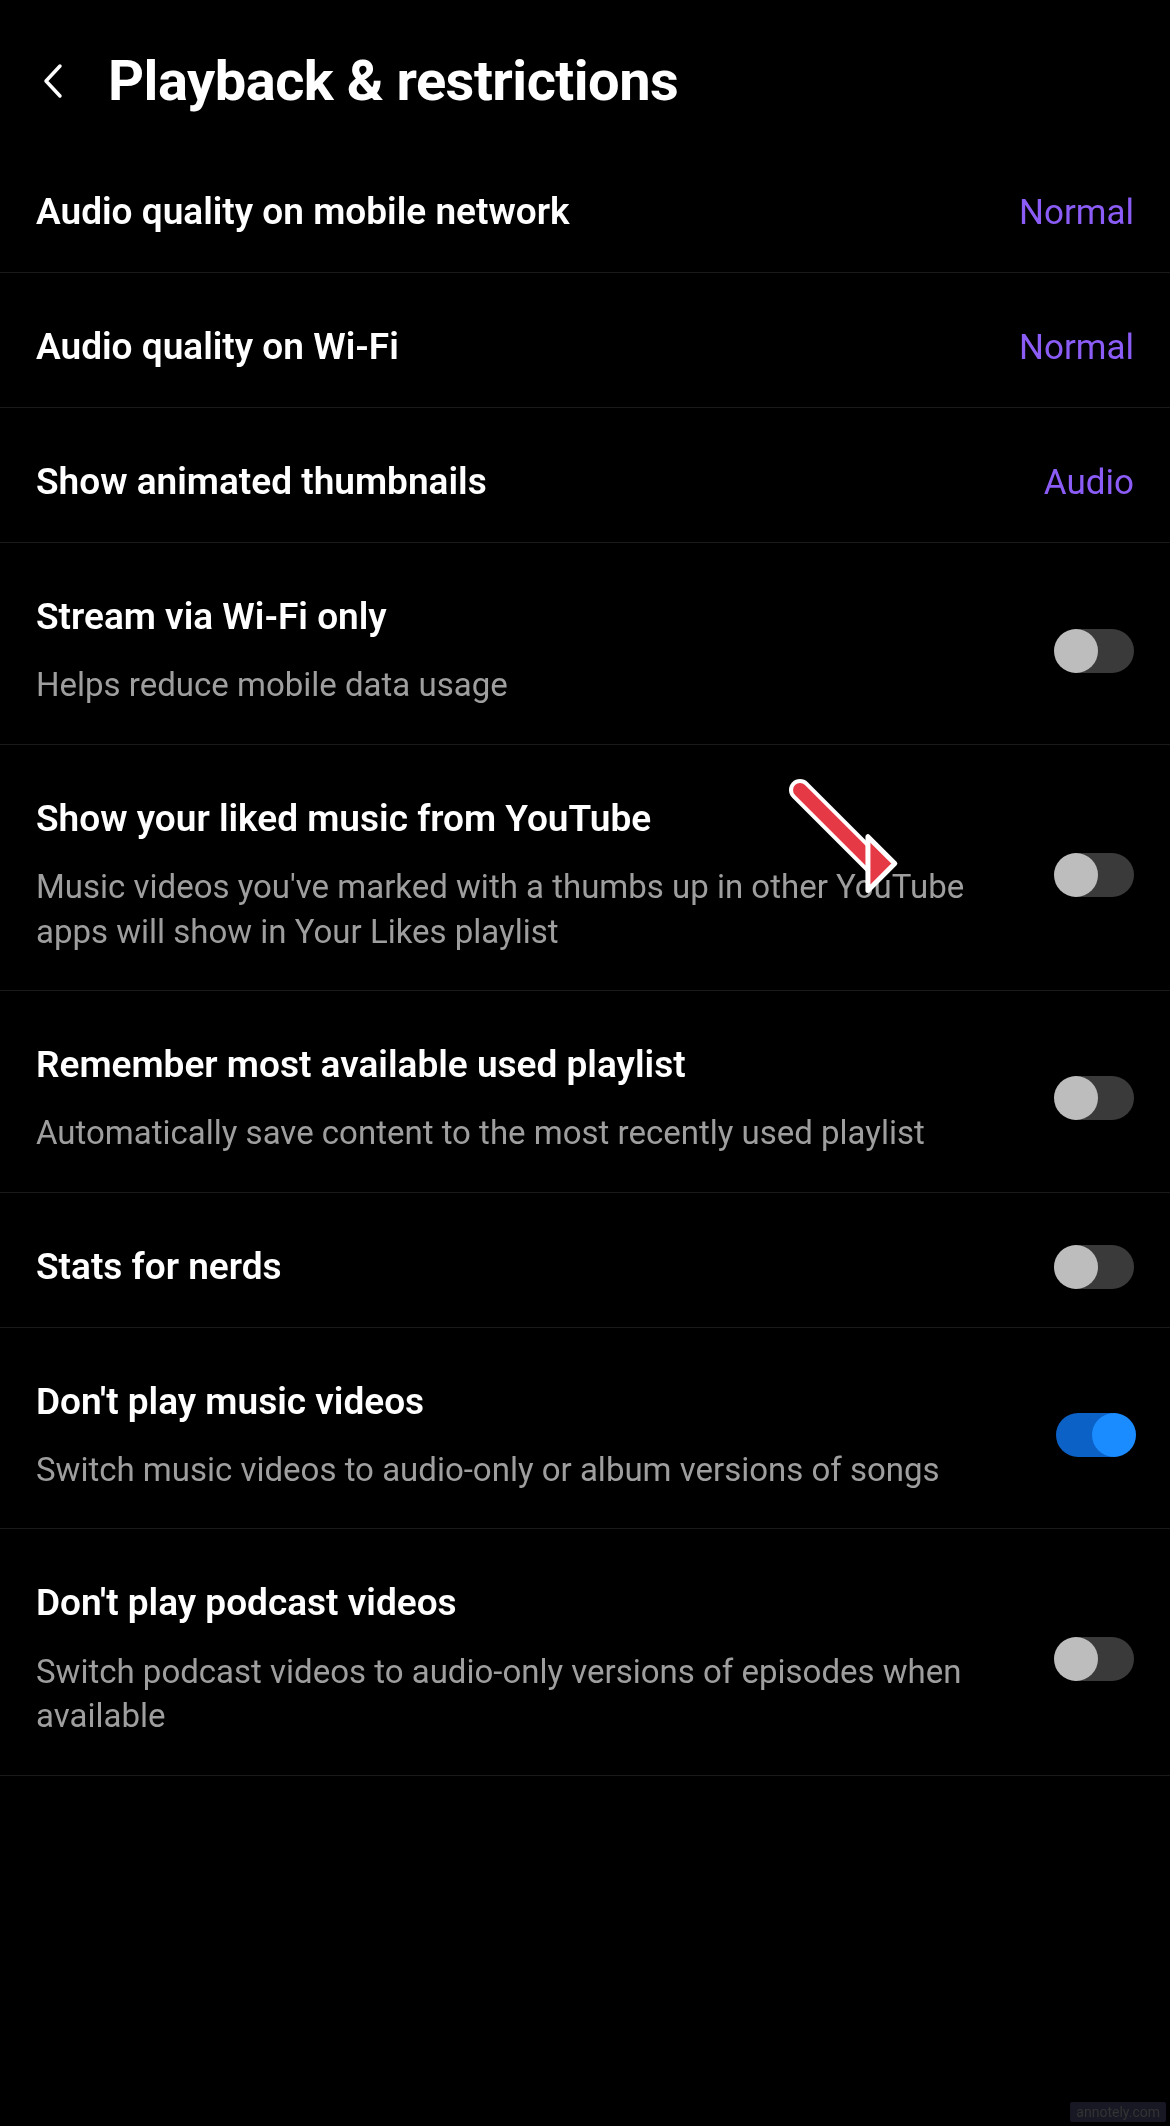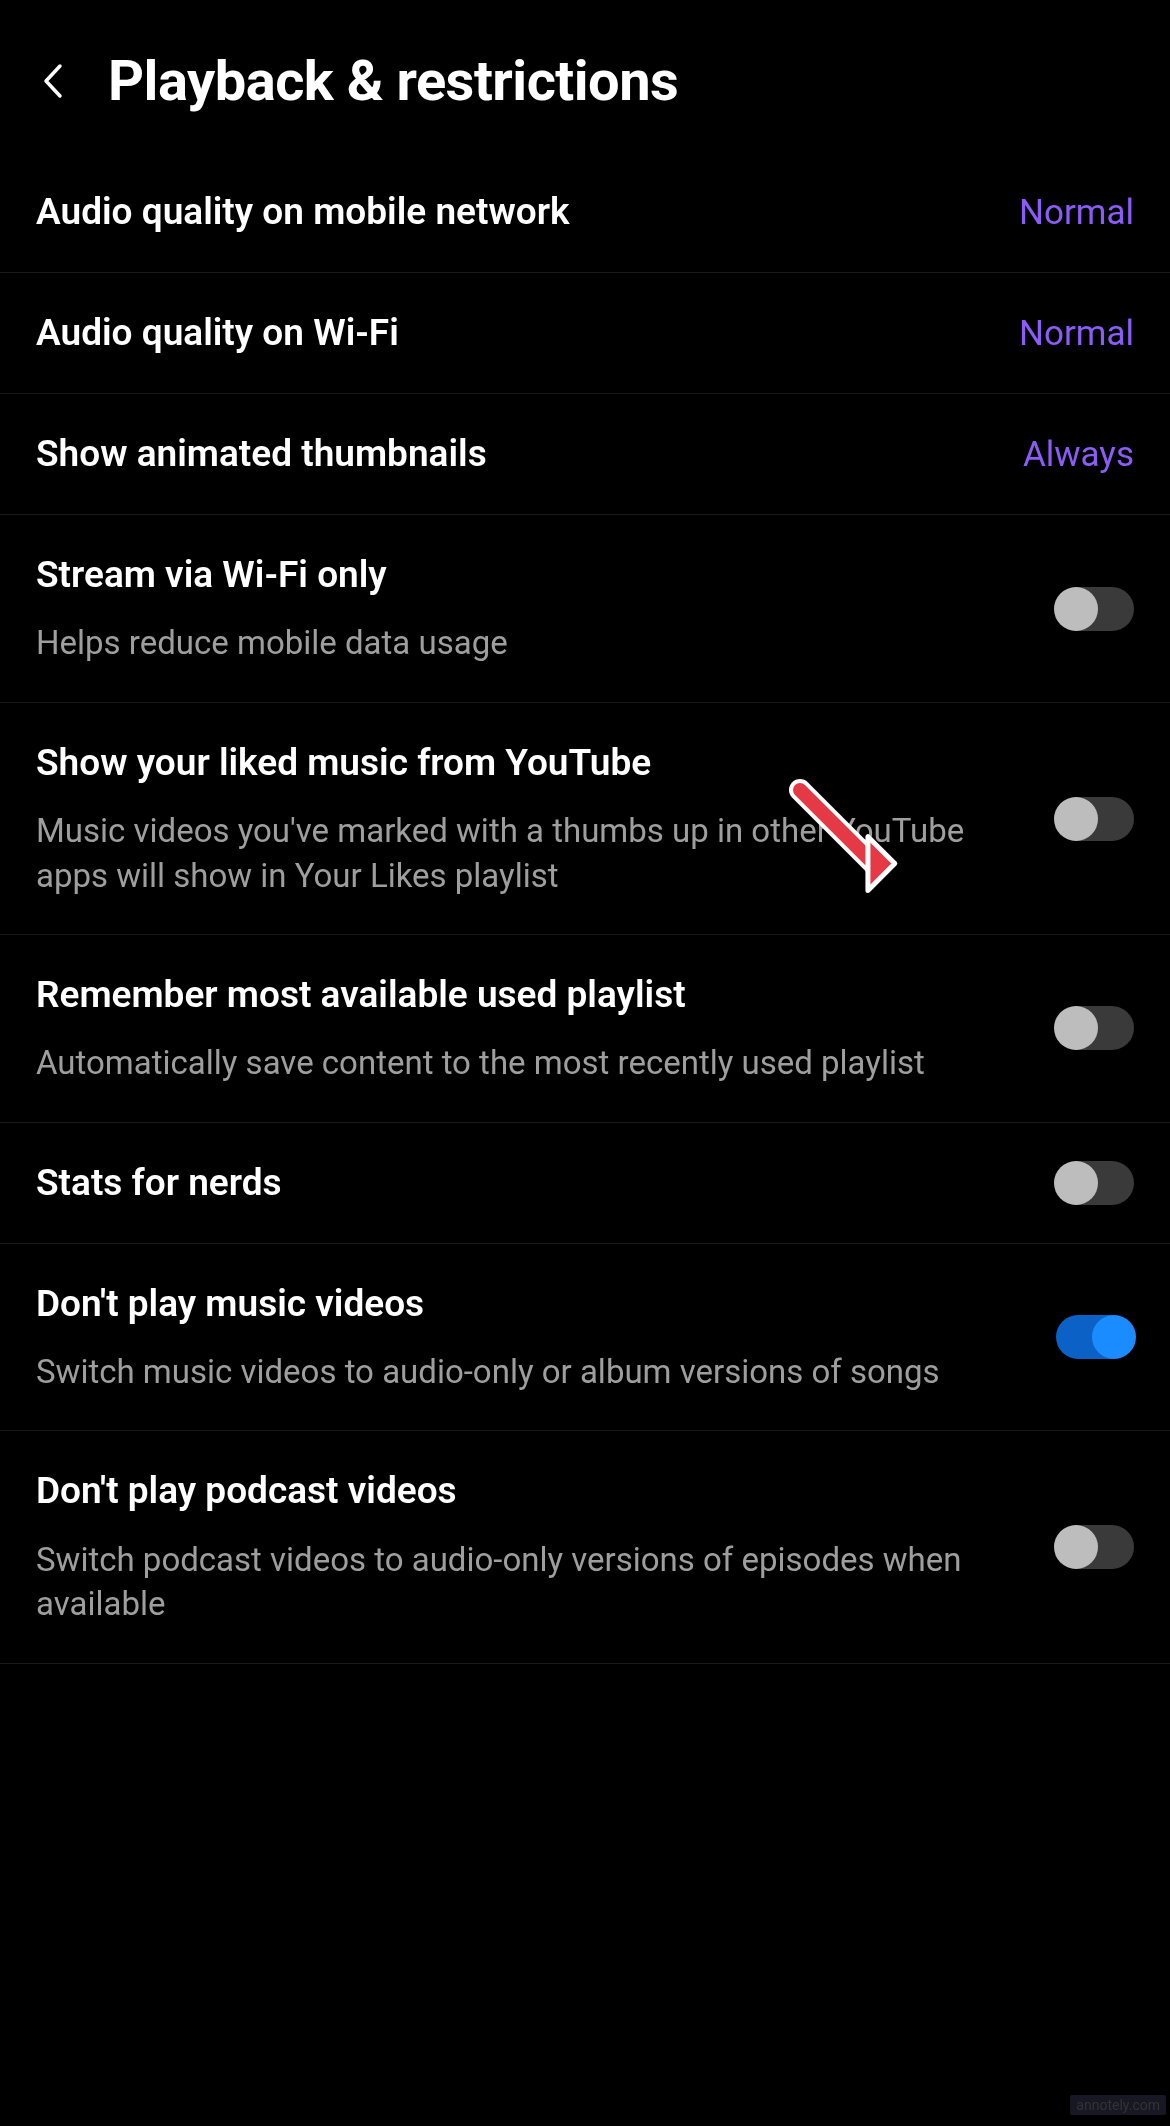--- a/index.html
+++ b/index.html
@@ -35,20 +35,21 @@
       height: 38px;
     }
     .page-title {
       font-size: 56px;
       font-weight: 700;
       letter-spacing: -0.5px;
     }
     .settings-list {
       display: flex;
       flex-direction: column;
+      gap: 14px;
     }
     .setting-row {
       display: flex;
       align-items: center;
       justify-content: space-between;
       padding: 36px 36px;
       border-bottom: 1px solid #1a1a1a;
       cursor: pointer;
       min-height: 112px;
     }
@@ -105,21 +106,21 @@
       top: 770px;
       left: 780px;
       pointer-events: none;
     }
     .arrow-annotation svg {
       width: 130px;
       height: 130px;
     }
     .watermark {
       position: absolute;
-      bottom: 11px;
+      bottom: 4px;
       right: 4px;
       font-size: 14px;
       color: #333;
       background: rgba(40,40,60,0.6);
       padding: 2px 6px;
       border-radius: 2px;
     }
   </style>
 </head>
 <body>
@@ -146,21 +147,21 @@
     <div class="setting-text">
       <div class="setting-title">Audio quality on Wi-Fi</div>
     </div>
     <div class="setting-value">Normal</div>
   </div>
 
   <div class="setting-row">
     <div class="setting-text">
       <div class="setting-title">Show animated thumbnails</div>
     </div>
-    <div class="setting-value">Always</div>
+    <div class="setting-value">Audio</div>
   </div>
 
   <div class="setting-row">
     <div class="setting-text">
       <div class="setting-title">Stream via Wi-Fi only</div>
       <div class="setting-subtitle">Helps reduce mobile data usage</div>
     </div>
     <div class="toggle">
       <div class="toggle-knob"></div>
     </div>

